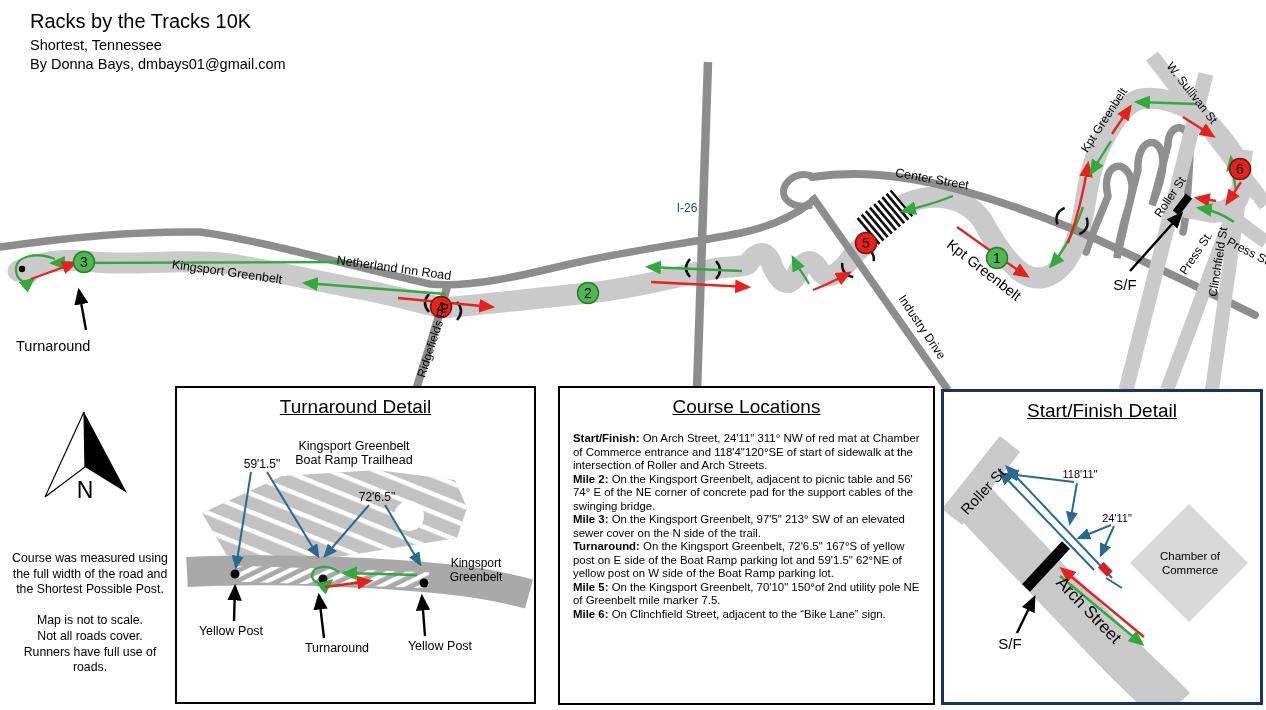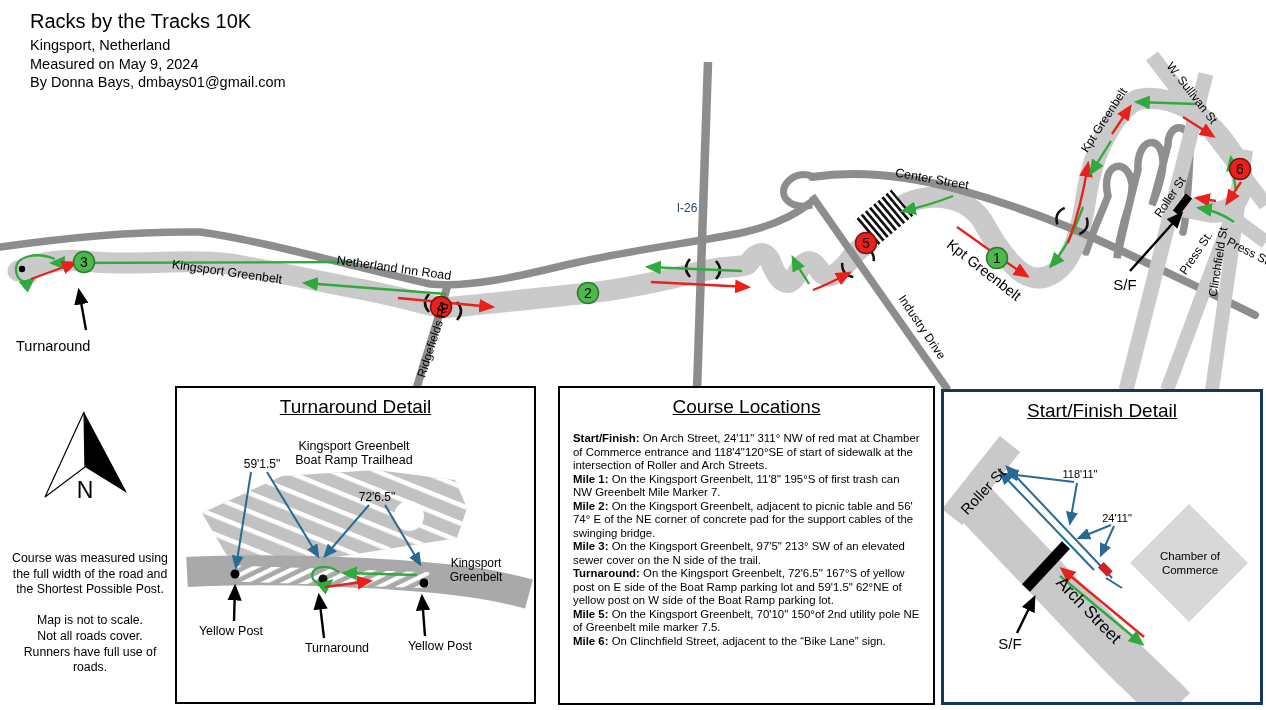--- a/index.html
+++ b/index.html
@@ -183,22 +183,21 @@
     <text style="font-size:12px" x="1196" y="257" text-anchor="middle" transform="rotate(-56 1196 253)">Press St.</text>
     <text style="font-size:12px" x="1218" y="266" text-anchor="middle" transform="rotate(-81 1218 262)">Clinchfield St</text>
     <text style="font-size:12px" x="1248" y="255" text-anchor="middle" transform="rotate(27 1248 251)">Press St</text>
     <text style="font-size:15px" x="1125" y="290" text-anchor="middle">S/F</text>
     <text style="font-size:14.5px" x="16" y="351">Turnaround</text>
   </svg>
 
   <div id="header">
     <h1>Racks by the Tracks 10K</h1>
     <div class="sub">
-      <div>Kingsport, Netherland</div>
-      <div>Measured on May 9, 2024</div>
+      <div>Shortest, Tennessee</div>
       <div>By Donna Bays, dmbays01@gmail.com</div>
     </div>
   </div>
 
   <div id="compass-wrap">
     <svg width="100" height="108" viewBox="0 0 100 108">
       <polygon points="46,12 7,97 47,67" fill="#fff" stroke="#000" stroke-width="1.2"></polygon>
       <polygon points="46,12 47,67 89,93" fill="#000"></polygon>
       <text x="47" y="98" text-anchor="middle" style="font-size:23px">N</text>
     </svg>
@@ -261,21 +260,20 @@
       <text x="160" y="264" text-anchor="middle" style="font-size:12.5px">Turnaround</text>
       <text x="263" y="262" text-anchor="middle" style="font-size:12.5px">Yellow Post</text>
     </svg>
     <div class="box-title" style="position:relative;">Turnaround Detail</div>
   </div>
 
   <div id="box-course" class="detail-box">
     <div class="box-title">Course Locations</div>
     <div class="cl-body">
       <p><b>Start/Finish:</b> <span>On Arch Street, 24'11" 311° NW of red mat at Chamber of Commerce entrance and 118'4"120°SE of start of sidewalk at the intersection of Roller  and Arch Streets.</span></p>
-      <p><b>Mile 1:</b> <span>On the Kingsport Greenbelt, 11'8" 195°S of first trash can NW Greenbelt Mile Marker 7.</span></p>
       <p><b>Mile 2:</b> <span>On the Kingsport Greenbelt, adjacent to picnic table and 56' 74° E of the NE corner of concrete pad for the support cables of the swinging bridge.</span></p>
       <p><b>Mile 3:</b> <span>On the Kingsport Greenbelt, 97'5" 213° SW of an elevated sewer cover on the N side of the trail.</span></p>
       <p><b>Turnaround:</b> <span>On the Kingsport Greenbelt, 72'6.5" 167°S of yellow post on E side of the Boat Ramp parking lot and 59'1.5" 62°NE of yellow post on W side of the Boat Ramp parking lot.</span></p>
       <p><b>Mile 5:</b> <span>On the Kingsport Greenbelt, 70'10" 150°of 2nd utility pole NE of Greenbelt mile marker 7.5.</span></p>
       <p><b>Mile 6:</b> <span>On Clinchfield Street, adjacent to the “Bike Lane” sign.</span></p>
     </div>
   </div>
 
   <div id="box-sf" class="detail-box">
     <svg class="box-svg" width="316" height="310" viewBox="0 0 316 310">

